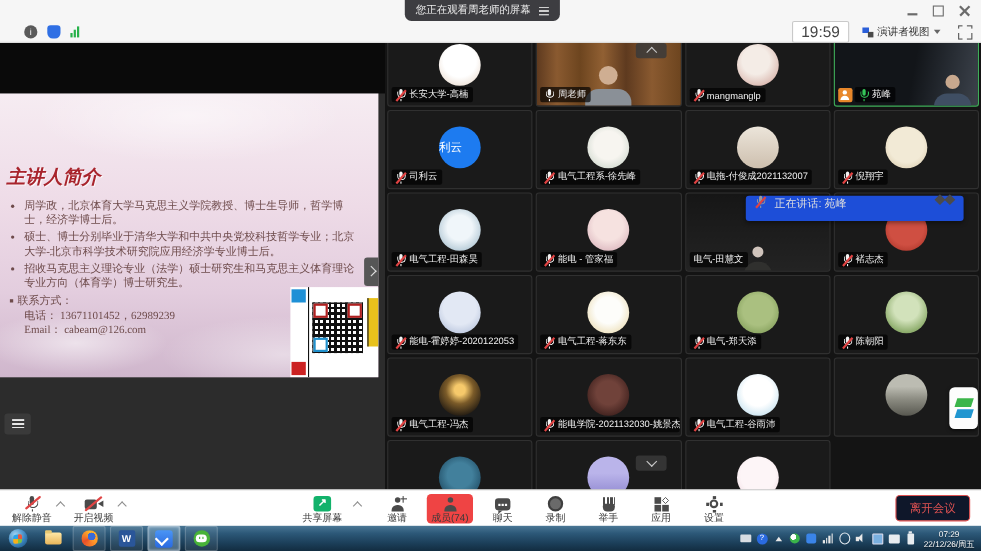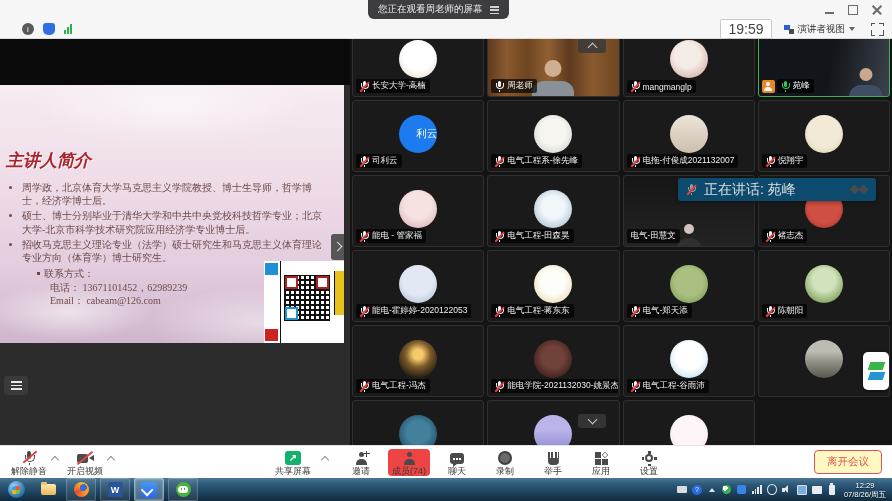--- a/index.html
+++ b/index.html
@@ -40,21 +40,21 @@
          font-family:"Liberation Serif",serif;
          background:
            radial-gradient(120px 40px at 20% 88%,rgba(255,255,255,.55),transparent 70%),
            radial-gradient(160px 50px at 75% 92%,rgba(255,255,255,.45),transparent 70%),
            radial-gradient(200px 60px at 50% 8%,rgba(255,255,255,.5),transparent 70%),
            linear-gradient(180deg,#f6ecf2 0%,#eedbe7 40%,#e3cdde 70%,#cfb6cc 100%);}
   .slide-title{position:absolute;left:6px;top:64px;font-size:17px;font-weight:bold;font-style:italic;color:#a8242c;
                text-shadow:1px 1px 0 rgba(255,255,255,.7);}
   .slide-bullets{position:absolute;left:10px;top:96px;width:300px;margin:0;padding:0 0 0 12px;color:#6e4b4b;font-size:10px;line-height:1.32;}
   .slide-bullets li{margin-bottom:2px;}
-  .slide-contact{position:absolute;left:10px;top:182px;width:252px;color:#6e4b4b;font-size:10px;line-height:1.35;margin-left:28px;}
+  .slide-contact{position:absolute;left:10px;top:182px;width:252px;color:#6e4b4b;font-size:10px;line-height:1.35;}
   .slide-contact .cl{padding-left:12px;}
   .slide-contact .ch{position:relative;}
   .slide-contact .ch::before{content:"";position:absolute;left:-1px;top:5px;width:3px;height:3px;background:#6e4b4b;}
   .slide-contact .ch span{padding-left:6px;}
   .qrwrap{position:absolute;right:0;bottom:0;width:80px;height:82px;background:#fff;display:flex;}
   .qr-leftstrip{width:16px;height:100%;position:relative;border-right:1.5px solid #111;}
   .qr-leftstrip .bsq{position:absolute;left:1px;top:2px;width:13px;height:12px;background:#1e90d6;}
   .qr-leftstrip .rsq{position:absolute;left:1px;bottom:2px;width:13px;height:12px;background:#cc2222;}
   .qr{margin:14px 2px 0 3px;width:46px;height:46px;position:relative;
       background:
@@ -72,21 +72,21 @@
   .float-tool{position:absolute;right:3px;top:314px;width:26px;height:38px;background:#fdfdfd;border-radius:5px;
               box-shadow:0 1px 3px rgba(0,0,0,.5);display:flex;flex-direction:column;align-items:center;justify-content:center;gap:2px;z-index:6;}
   .float-tool b{width:15px;height:8px;transform:skewX(-18deg);display:block;}
   .float-tool .g{background:#3bb54a;} .float-tool .b{background:#2196d0;}
   
   .grid-clip{position:absolute;left:350px;top:0;right:0;height:407px;overflow:hidden;background:#141414;}
   .grid{display:grid;grid-template-columns:repeat(4,1fr);grid-auto-rows:72px;gap:3px;margin:-13px 2px 0 2px;}
   .tile{position:relative;background:#1a1a1a;border:1px solid #303030;border-radius:3px;overflow:hidden;}
   .tile.active{border:1px solid #3fae5a;}
   .avatar{position:absolute;left:50%;top:50%;width:38px;height:38px;margin:-21px 0 0 -19px;border-radius:50%;
-          display:flex;align-items:center;justify-content:flex-end;font-size:10.5px;color:#fff;}
+          display:flex;align-items:center;justify-content:flex-start;font-size:10.5px;color:#fff;}
   .label{position:absolute;left:3px;bottom:3px;display:flex;align-items:center;gap:3px;background:rgba(0,0,0,.68);
          padding:1px 4px;border-radius:2px;font-size:8.5px;color:#f0f0f0;max-width:91%;white-space:nowrap;overflow:hidden;z-index:3;}
   .lrow{position:absolute;left:3px;bottom:3px;display:flex;align-items:center;gap:2px;z-index:3;}
   .lrow .label{position:static;}
   .badge{width:13px;height:13px;background:#e8872a;border-radius:2px;position:relative;}
   .badge::before{content:"";position:absolute;left:4.5px;top:2px;width:4px;height:4px;border-radius:50%;background:#fff;}
   .badge::after{content:"";position:absolute;left:2.5px;bottom:2px;width:8px;height:4px;border-radius:4px 4px 0 0;background:#fff;}
   .mic{position:relative;width:9px;height:11px;flex:0 0 auto;}
   .mic i{position:absolute;left:3px;top:0;width:3px;height:6px;background:#f2f2f2;border-radius:1.5px;}
   .mic u{position:absolute;left:1px;top:2.5px;width:6px;height:4.5px;border:1px solid #f2f2f2;border-top:none;border-radius:0 0 4px 4px;}
@@ -100,22 +100,22 @@
   .psil.r{left:auto;right:4px;transform:none;width:38px;height:28px;}
   .psil.r::before{width:13px;height:13px;background:#c8a88e;}
   .psil.r::after{width:34px;height:16px;background:#3f4e63;bottom:-5px;}
   .psil.s{width:30px;height:22px;}
   .psil.s::before{width:10px;height:10px;background:#d0c4bc;}
   .psil.s::after{width:26px;height:12px;background:#30302e;bottom:-4px;}
   .chev{position:absolute;left:228px;width:28px;height:14px;background:rgba(58,58,58,.85);border-radius:3px;z-index:5;}
   .chev::before{content:"";position:absolute;left:11px;width:6px;height:6px;border-left:1.6px solid #c8c8c8;border-top:1.6px solid #c8c8c8;}
   .chev.up{top:1px;} .chev.up::before{top:4.5px;transform:rotate(45deg);}
   .chev.down{top:376px;} .chev.down::before{top:1.5px;transform:rotate(225deg);}
-  .toast{position:absolute;right:16px;top:140px;width:180px;height:23px;background:#0c4a6e;border-radius:3px;
-         display:flex;align-items:center;gap:8px;padding:0 9px;color:#dedede;font-size:14px;z-index:7;box-shadow:0 1px 4px rgba(0,0,0,.4);}
+  .toast{position:absolute;right:16px;top:140px;width:180px;height:23px;background:#1d4ed8;border-radius:3px;
+         display:flex;align-items:flex-start;gap:8px;padding:0 9px;color:#dedede;font-size:10px;z-index:7;box-shadow:0 1px 4px rgba(0,0,0,.4);}
   .toast .wm{margin-left:auto;display:flex;gap:2px;}
   .toast .wm b{width:7px;height:7px;background:#4a4a4c;transform:rotate(45deg);display:block;}
   
   .toolbar{position:absolute;left:0;top:445px;width:892px;height:33px;background:#ffffff;border-top:1px solid #e4e4e4;z-index:20;}
   .tgroup-left{position:absolute;left:8px;top:3px;display:flex;align-items:center;}
   .tgroup-mid{position:absolute;left:272px;top:3px;display:flex;align-items:center;gap:6px;}
   .tbtn{display:flex;flex-direction:column;align-items:center;justify-content:flex-end;gap:2px;min-width:36px;height:27px;padding:0 3px;cursor:default;}
   .tbtn.hl{background:#ef4444;border-radius:4px;}
   .tlbl{font-size:9px;color:#3a3a3a;line-height:9px;white-space:nowrap;}
   .tbi{height:14px;display:flex;align-items:center;justify-content:center;position:relative;}
@@ -145,21 +145,21 @@
   .ic-hand::after{content:"";position:absolute;left:0;bottom:0;width:11px;height:7px;background:#4a4a4a;border-radius:2px 2px 4px 4px;}
   .ic-apps{width:13px;height:13px;display:grid;grid-template-columns:6px 6px;grid-template-rows:6px 6px;gap:1px;}
   .ic-apps b{background:#4a4a4a;display:block;}
   .ic-apps b.dia{transform:rotate(45deg) scale(.78);background:transparent;border:1.5px solid #4a4a4a;}
   .ic-gear{position:relative;width:13px;height:13px;}
   .ic-gear::before{content:"";position:absolute;left:2.5px;top:2.5px;width:8px;height:8px;border:2.2px solid #4a4a4a;border-radius:50%;box-sizing:border-box;}
   .ic-gear::after{content:"";position:absolute;left:5px;top:-1px;width:3px;height:15px;background:
      linear-gradient(180deg,#4a4a4a 0 2.5px,transparent 2.5px 12.5px,#4a4a4a 12.5px);}
   .ic-gear b{position:absolute;left:-1px;top:5px;width:15px;height:3px;background:
      linear-gradient(90deg,#4a4a4a 0 2.5px,transparent 2.5px 12.5px,#4a4a4a 12.5px);}
-  .leave{position:absolute;right:10px;top:4px;height:24px;padding:0 12px;background:#fef9c3;border:1px solid #e05252;border-radius:4px;
+  .leave{position:absolute;right:10px;top:4px;height:24px;padding:0 12px;background:#0f172a;border:1px solid #e05252;border-radius:4px;
          color:#e05252;font-size:10.5px;font-family:inherit;}
   
   .taskbar{position:absolute;left:0;top:478px;width:892px;height:23px;z-index:40;
            background:linear-gradient(180deg,#4a7795 0%,#2c5878 30%,#1b3e58 70%,#122c40 100%);}
   .tk-left{position:absolute;left:2px;top:0;height:23px;display:flex;align-items:center;gap:4px;}
   .tk-icon{width:28px;height:21px;display:flex;align-items:center;justify-content:center;border-radius:2px;}
   .tk-icon.active{background:rgba(180,215,240,.35);box-shadow:inset 0 0 2px rgba(255,255,255,.6);border:1px solid rgba(255,255,255,.35);}
   .tk-icon.framed{border:1px solid rgba(255,255,255,.2);background:rgba(255,255,255,.08);}
   .orb{width:17px;height:17px;border-radius:50%;background:radial-gradient(circle at 35% 30%,#9fd4f2,#3a84c0 55%,#16466e);position:relative;}
   .orb::before{content:"";position:absolute;left:4.5px;top:4.5px;width:8px;height:8px;
@@ -347,37 +347,37 @@
         <div class="avatar" style="background: radial-gradient(circle at 50% 45%, rgb(242, 234, 214) 55%, rgb(221, 207, 178) 85%);"></div>
         <div class="label">
             <span class="mic muted">
               <i></i>
               <u></u>
             </span>
             <span>倪翔宇</span>
           </div>
       </div>
       <div class="tile">
+        <div class="avatar" style="background: radial-gradient(circle at 50% 45%, rgb(240, 246, 250) 40%, rgb(185, 205, 217) 75%, rgb(143, 176, 196));"></div>
+        <div class="label">
+            <span class="mic muted">
+              <i></i>
+              <u></u>
+            </span>
+            <span>电气工程-田森昊</span>
+          </div>
+      </div>
+      <div class="tile">
         <div class="avatar" style="background: radial-gradient(circle at 50% 40%, rgb(246, 226, 224) 45%, rgb(219, 182, 190) 85%);"></div>
         <div class="label">
             <span class="mic muted">
               <i></i>
               <u></u>
             </span>
             <span>能电 - 管家福</span>
-          </div>
-      </div>
-      <div class="tile">
-        <div class="avatar" style="background: radial-gradient(circle at 50% 45%, rgb(240, 246, 250) 40%, rgb(185, 205, 217) 75%, rgb(143, 176, 196));"></div>
-        <div class="label">
-            <span class="mic muted">
-              <i></i>
-              <u></u>
-            </span>
-            <span>电气工程-田森昊</span>
           </div>
       </div>
       <div class="tile" style="background: linear-gradient(rgb(22, 22, 22), rgb(35, 35, 35));">
         <span class="psil s"></span>
         <div class="label">
             <span>电气-田慧文</span>
           </div>
       </div>
 
       <div class="tile">
@@ -635,17 +635,17 @@
     <span class="tray">
         <span class="tr-disp"></span>
       </span>
     <span class="tray">
         <span class="tr-msg"></span>
       </span>
     <span class="tray">
         <span class="tr-bat"></span>
       </span>
     <div class="clock">
-      <div>12:29</div>
-      <div>07/8/26/周五</div>
+      <div>07:29</div>
+      <div>22/12/26/周五</div>
     </div>
   </div>
 </div>
 
 </body></html>

